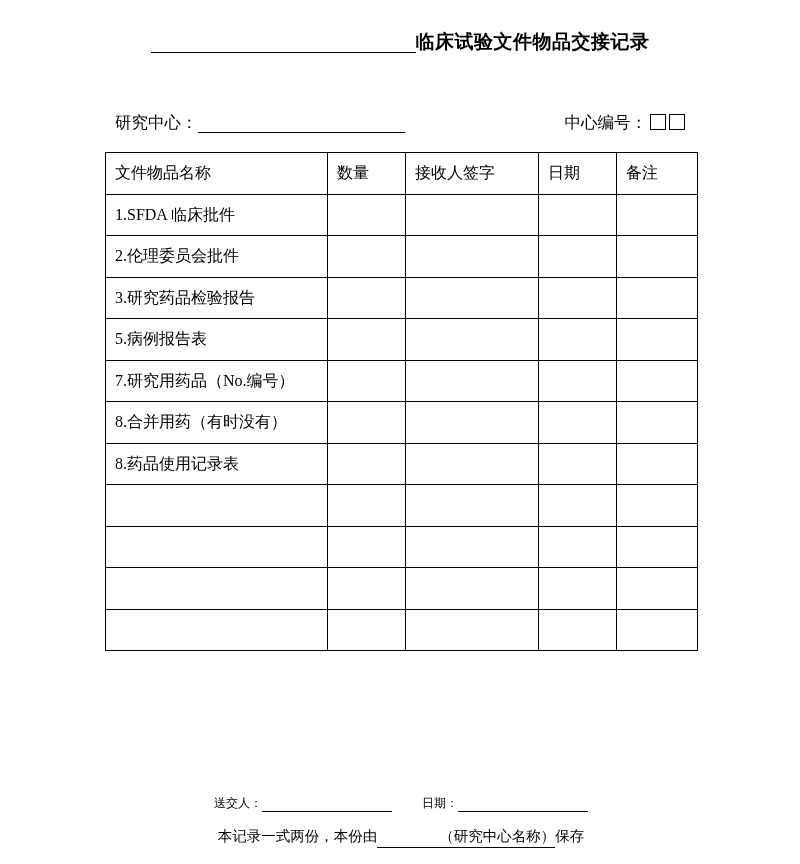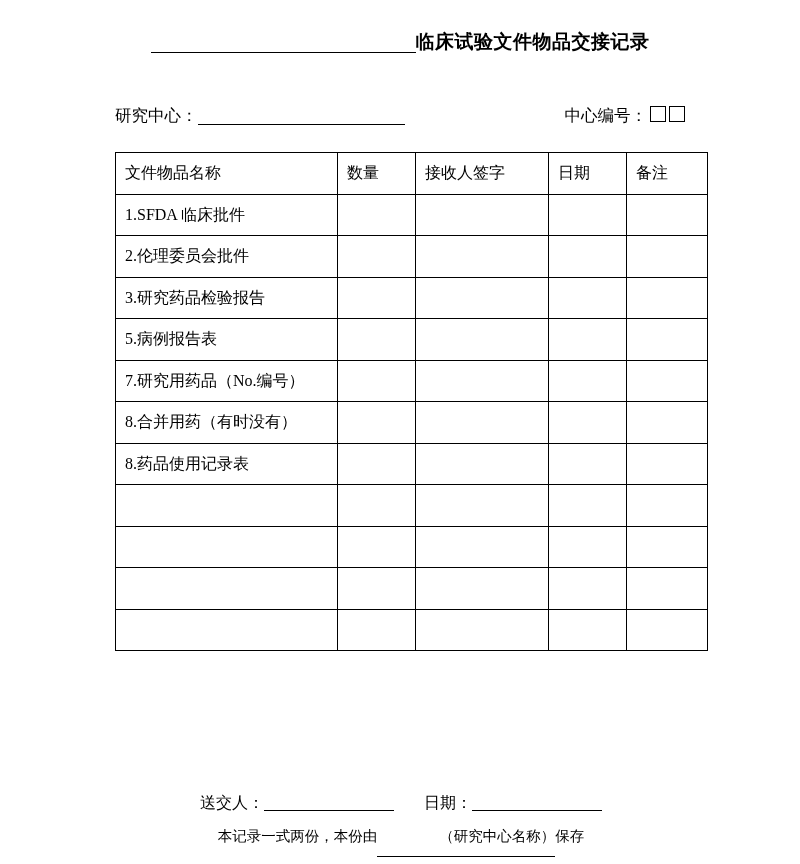--- a/index.html
+++ b/index.html
@@ -44,25 +44,25 @@
     font-size: 19px;
     font-weight: bold;
     letter-spacing: 0.5px;
     line-height: 22px;
     white-space: nowrap;
   }
 
   
   .header-fields {
     position: absolute;
-    top: 106px;
+    top: 113px;
     left: 115px;
     width: 570px;
     display: flex;
-    align-items: flex-start;
+    align-items: center;
     font-size: 16.5px;
   }
   .hf-label {
     white-space: nowrap;
     line-height: 20px;
   }
   .hf-blank {
     display: inline-block;
     width: 207px;
     border-bottom: 1.2px solid #000;
@@ -82,21 +82,21 @@
     display: inline-block;
     width: 14px;
     height: 14px;
     border: 1.2px solid #000;
   }
 
   
   .doc-table {
     position: absolute;
     top: 152px;
-    left: 115px;
+    left: 105px;
     width: 572px;
     border-collapse: collapse;
     table-layout: fixed;
   }
   .doc-table td, .doc-table th {
     border: 1px solid #000;
     height: 41.5px;
     padding: 0 9px;
     font-size: 16px;
     font-weight: normal;
@@ -111,22 +111,22 @@
   .col-date  { width: 78px; }
   .col-note  { width: 81px; }
 
   
   .footer-row {
     position: absolute;
     top: 793px;
     left: 115px;
     width: 572px;
     display: flex;
-    align-items: flex-start;
-    font-size: 16px;
+    align-items: center;
+    font-size: 12px;
     justify-content: center;
   }
   .fr-label { white-space: nowrap; line-height: 20px; }
   .fr-blank {
     display: inline-block;
     width: 130px;
     border-bottom: 1.2px solid #000;
     height: 17px;
   }
   .fr-gap { width: 30px; }
@@ -144,21 +144,21 @@
   .note-blank {
     display: inline-block;
     width: 62px;
     border-bottom: 1.1px solid #000;
     height: 15px;
     vertical-align: bottom;
   }
   .note-underline {
     border-bottom: 1.1px solid #000;
     display: inline-block;
-    padding-bottom: 10px;
+    padding-bottom: 1px;
   }
 </style>
 </head>
 <body>
 
 <div class="page">
 
   <div class="title-row">
     <span class="title-blank"></span>
       <span class="title-text">临床试验文件物品交接记录</span>

